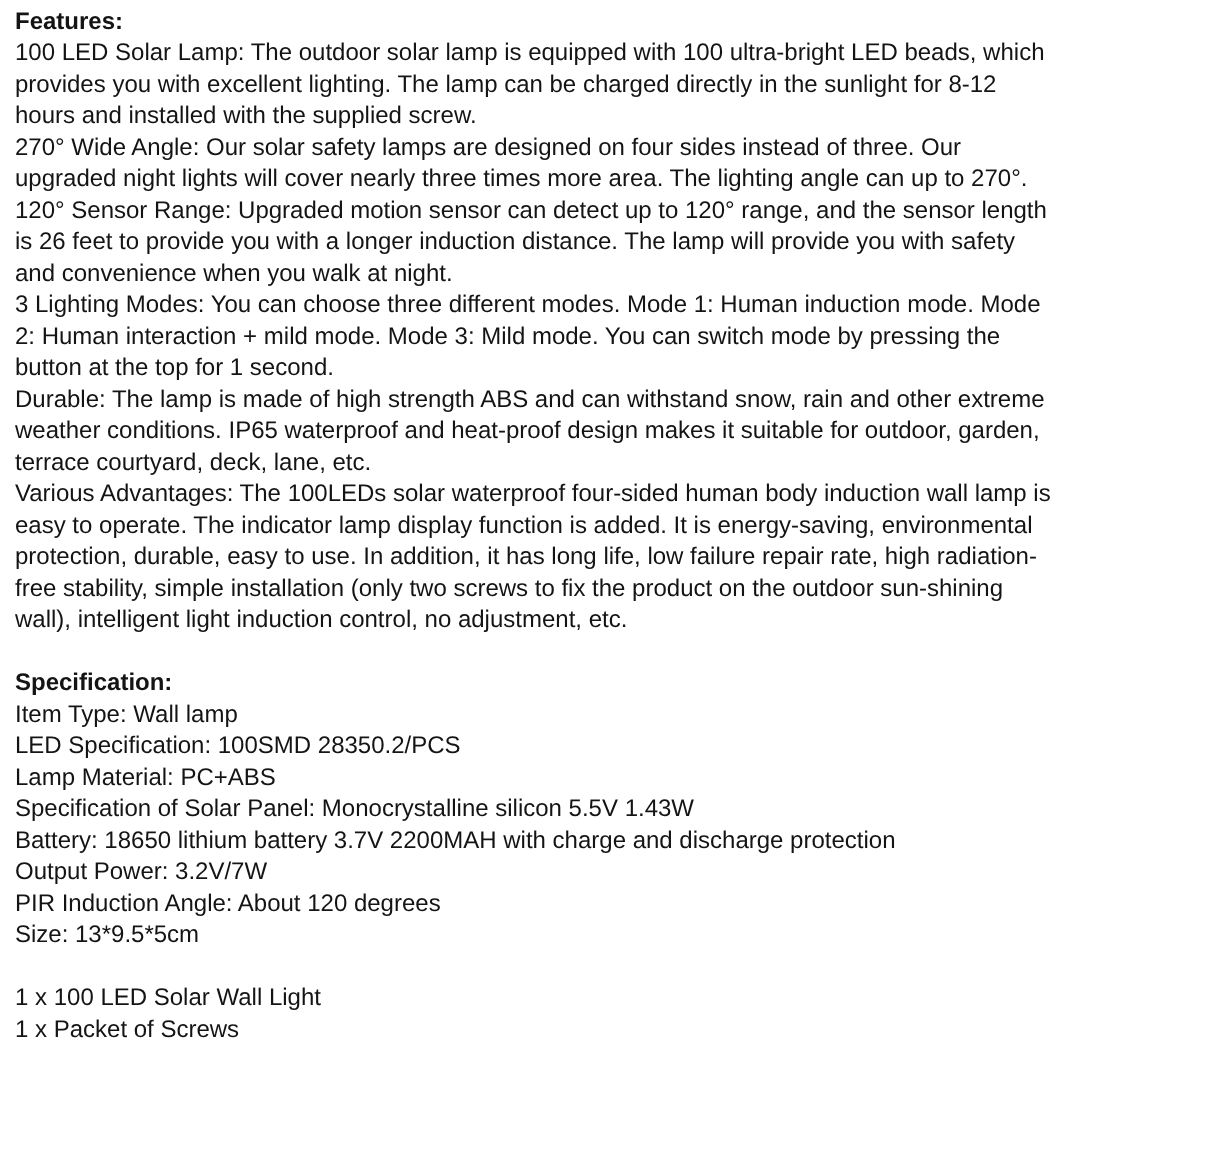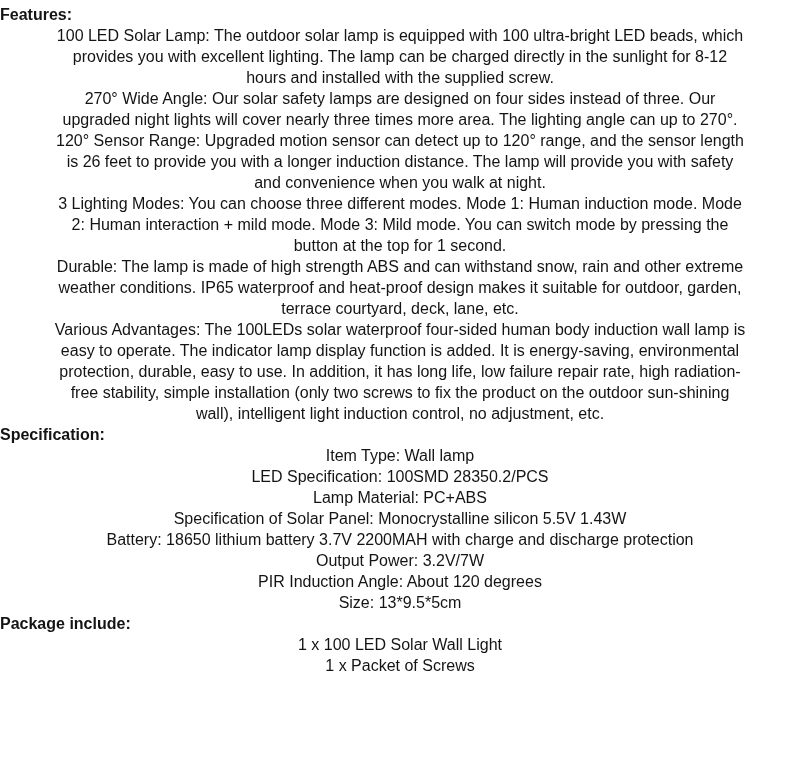--- a/index.html
+++ b/index.html
@@ -10,32 +10,32 @@
   body {
     width: 806px;
     height: 766px;
     overflow: hidden;
     font-family: "Liberation Sans", sans-serif;
     font-size: 16px;
     line-height: 21px;
     color: #141414;
   }
   .doc {
-    padding: 4px 6px 0 0;
+    padding: 4px 6px 0 10px;
   }
   .section + .section {
+    margin-top: 21px;
   }
   .heading {
     font-weight: bold;
     white-space: nowrap;
   }
   .line {
     white-space: nowrap;
     letter-spacing: 0;
-    text-align: center;
   }
 </style>
 </head>
 <body>
 
 <div class="doc">
 
   <div class="section">
     <div class="heading">Features:</div>
     <div class="line">100 LED Solar Lamp: The outdoor solar lamp is equipped with 100 ultra-bright LED beads, which</div>
@@ -65,18 +65,17 @@
     <div class="line">LED Specification: 100SMD 28350.2/PCS</div>
     <div class="line">Lamp Material: PC+ABS</div>
     <div class="line">Specification of Solar Panel: Monocrystalline silicon 5.5V 1.43W</div>
     <div class="line">Battery: 18650 lithium battery 3.7V 2200MAH with charge and discharge protection</div>
     <div class="line">Output Power: 3.2V/7W</div>
     <div class="line">PIR Induction Angle: About 120 degrees</div>
     <div class="line">Size: 13*9.5*5cm</div>
   </div>
 
   <div class="section">
-    <div class="heading">Package include:</div>
     <div class="line">1 x 100 LED Solar Wall Light</div>
     <div class="line">1 x Packet of Screws</div>
   </div>
 
 </div>
 
 </body></html>

